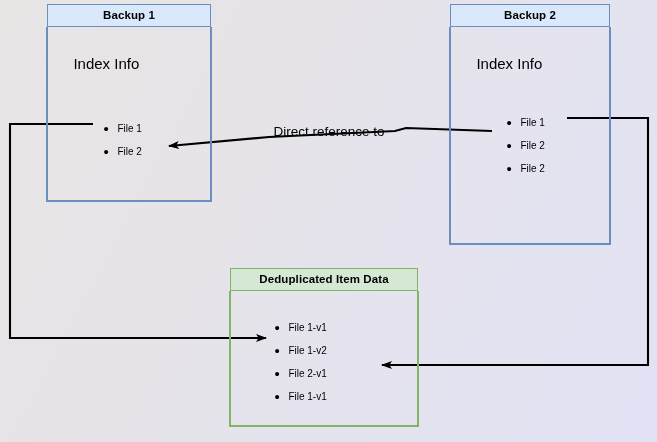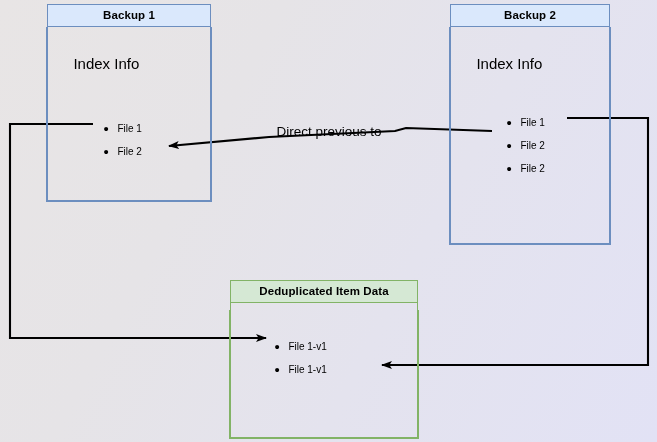--- a/index.html
+++ b/index.html
@@ -136,25 +136,27 @@
   <div class="box-body">
     <div class="index-label" style="left:26px; top:28px;">Index Info</div>
     <ul class="file-list" style="left:42px; top:84px;">
       <li>File 1</li>
       <li>File 2</li>
       <li>File 2</li>
     </ul>
   </div>
 </div>
 
-<div class="box box-green" id="dedup" style="left:230px; top:280px; width:188px; height:158px;gap:7px;">
+<div class="box box-green" id="dedup" style="left:230px; top:268px; width:188px; height:158px;">
   <div class="box-header">Deduplicated Item Data</div>
   <div class="box-body">
     <ul class="file-list" style="left:30px; top:25px;">
       <li>File 1-v1</li>
+      <li>File 1-v2</li>
+      <li>File 2-v1</li>
       <li>File 1-v1</li>
     </ul>
   </div>
 </div>
 
 <div class="caption" style="left:249px; top:123px; width:160px;">
-  <div>Direct previous to</div>
+  <div>Direct reference to</div>
 </div>
 
 </body></html>

